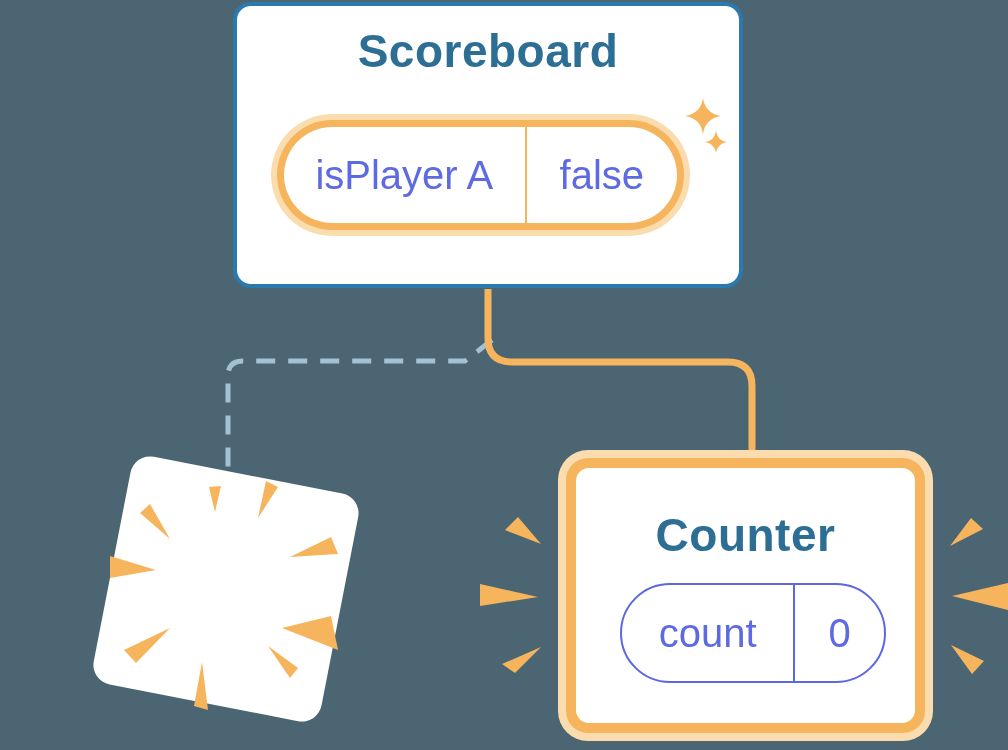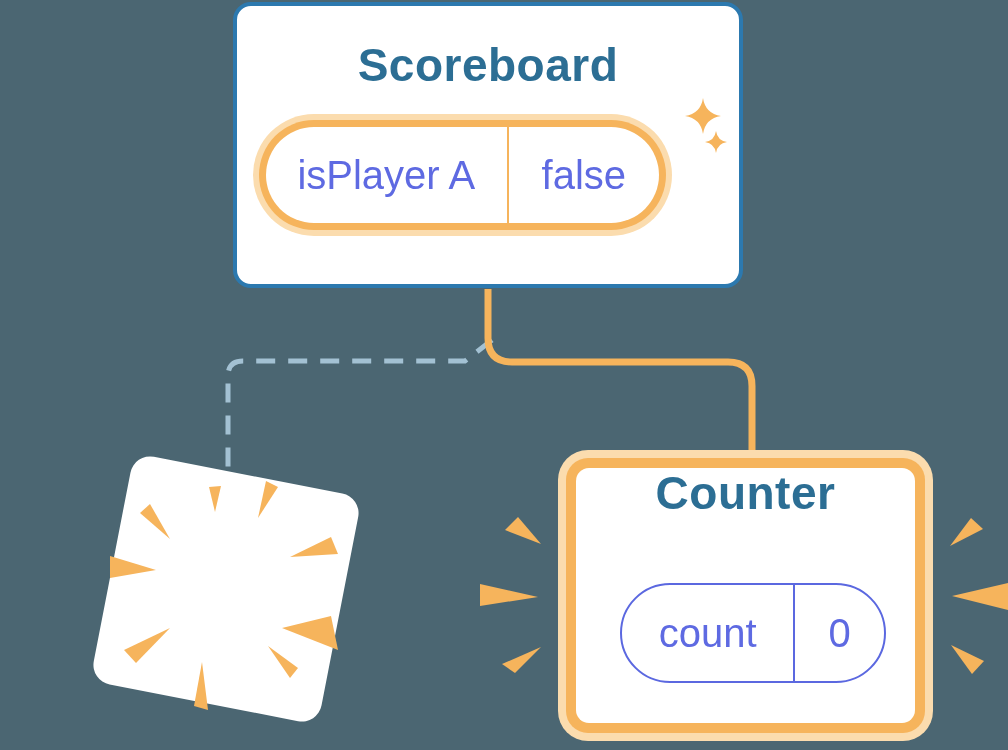--- a/index.html
+++ b/index.html
@@ -20,25 +20,25 @@
     box-sizing:border-box;background:#ffffff;
     border:4px solid #2c79af;border-radius:18px;
     z-index:2;
   }
   .card-title{
     text-align:center;
     font-size:46px;line-height:50px;font-weight:600;
     color:#2c6e94;
     letter-spacing:0.5px;
   }
-  .scoreboard-card .card-title{padding-top:34px;}
+  .scoreboard-card .card-title{padding-top:20px;}
 
   
   .pill-outer{
-    position:absolute;left:16px;top:108px;width:419px;height:122px;
+    position:absolute;left:34px;top:108px;width:419px;height:122px;
     box-sizing:border-box;background:#fbdcae;border-radius:61px;padding:6px;
   }
   .pill-mid{
     width:100%;height:100%;box-sizing:border-box;
     background:#f6b45c;border-radius:55px;padding:7px;
   }
   .pill-inner{
     width:100%;height:100%;box-sizing:border-box;
     background:#ffffff;border-radius:48px;
     display:flex;overflow:hidden;align-items:stretch;
@@ -57,21 +57,21 @@
     z-index:2;
   }
   .counter-mid{
     width:100%;height:100%;box-sizing:border-box;
     background:#f6b45c;border-radius:22px;padding:10px;
   }
   .counter-inner{
     position:relative;width:100%;height:100%;box-sizing:border-box;
     background:#ffffff;border-radius:13px;
   }
-  .counter-inner .card-title{}
+  .counter-inner .card-title{padding-top:42px;}
   .counter-pill{
     position:absolute;left:44px;top:115px;width:266px;height:100px;
     box-sizing:border-box;border:2px solid #5b68e0;border-radius:50px;
     display:flex;overflow:hidden;background:#ffffff;
   }
   .counter-pill .pill-cell.name{flex:1.93;border-right:2px solid #5b68e0;}
   .counter-pill .pill-cell.value{flex:1;font-weight:400;}
 
   
   .poof-card{

